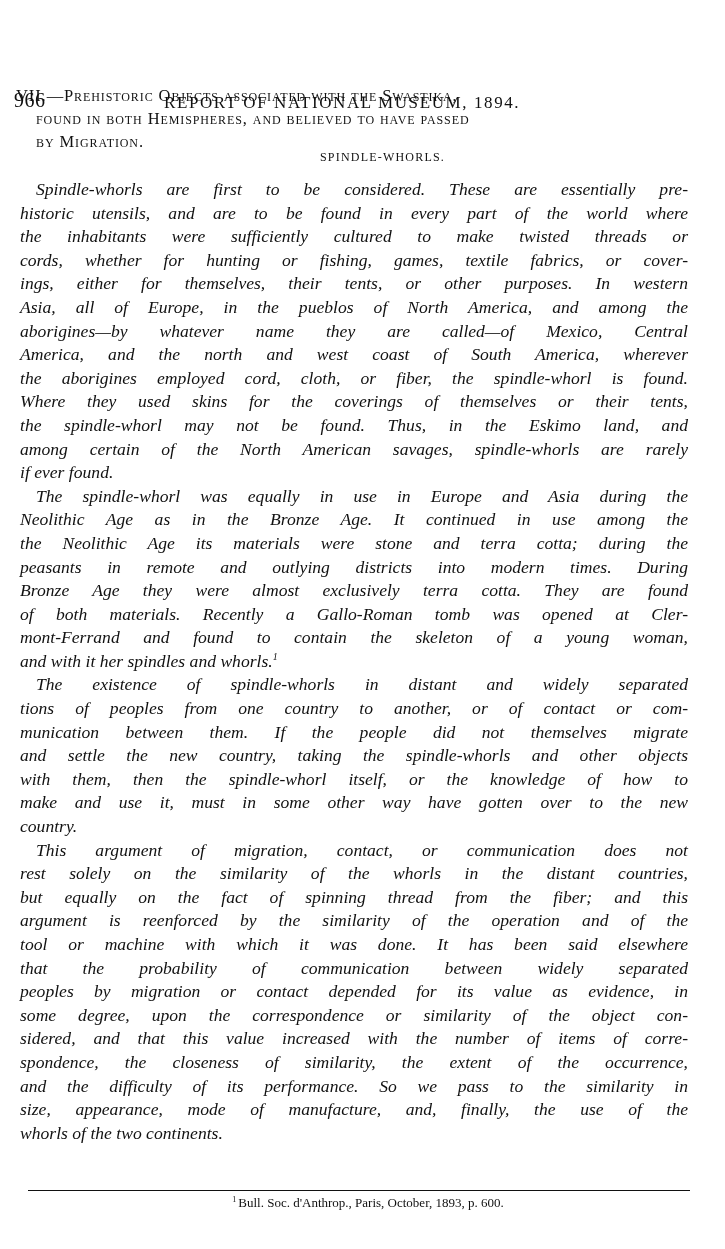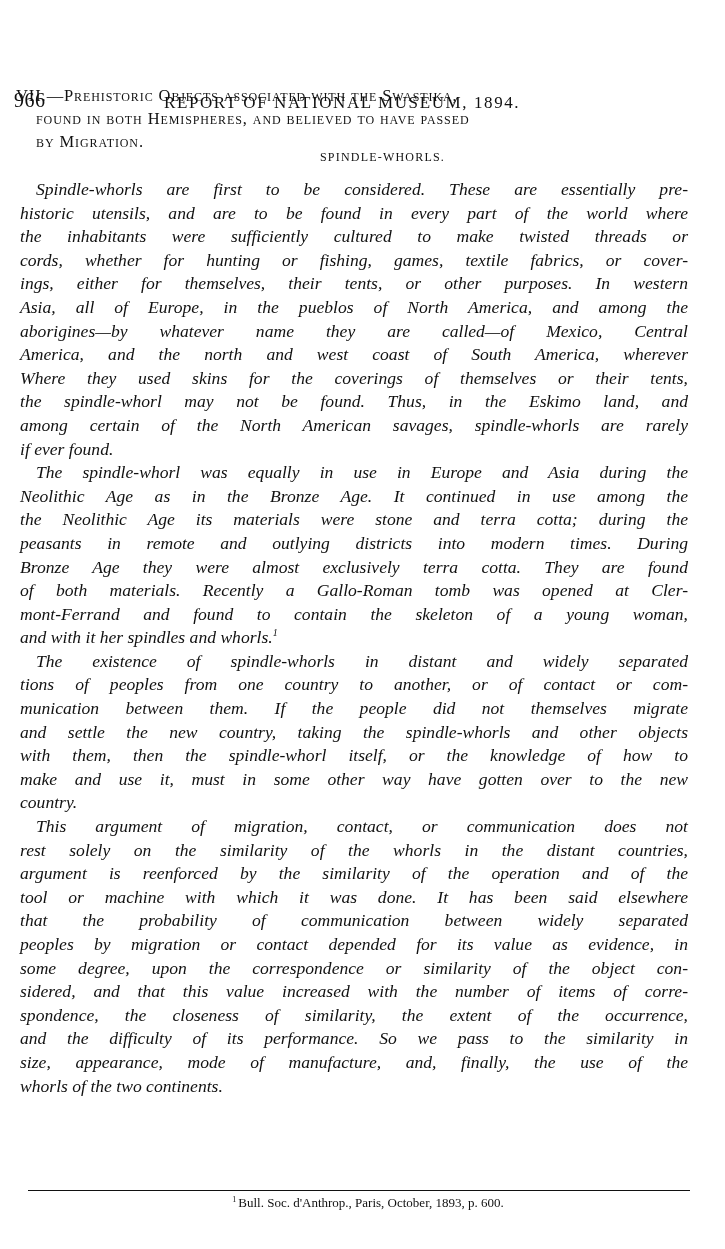--- a/index.html
+++ b/index.html
@@ -147,20 +147,21 @@
 
     <div class="para">
       <span class="line first">Spindle-whorls are first to be considered.  These are essentially pre-</span>
       <span class="line">historic utensils, and are to be found in every part of the world where</span>
       <span class="line">the inhabitants were sufficiently cultured to make twisted threads or</span>
       <span class="line">cords, whether for hunting or fishing, games, textile fabrics, or cover-</span>
       <span class="line">ings, either for themselves, their tents, or other purposes.  In western</span>
       <span class="line">Asia, all of Europe, in the pueblos of North America, and among the</span>
       <span class="line">aborigines—by whatever name they are called—of Mexico, Central</span>
       <span class="line">America, and the north and west coast of South America, wherever</span>
+      <span class="line">the aborigines employed cord, cloth, or fiber, the spindle-whorl is found.</span>
       <span class="line">Where they used skins for the coverings of themselves or their tents,</span>
       <span class="line">the spindle-whorl may not be found.  Thus, in the Eskimo land, and</span>
       <span class="line">among certain of the North American savages, spindle-whorls are rarely</span>
       <span class="line last">if ever found.</span>
     </div>
 
     <div class="para">
       <span class="line first">The spindle-whorl was equally in use in Europe and Asia during the</span>
       <span class="line">Neolithic Age as in the Bronze Age.  It continued in use among the</span>
       <span class="line">the Neolithic Age its materials were stone and terra cotta; during the</span>
@@ -177,20 +178,21 @@
       <span class="line">munication between them.  If the people did not themselves migrate</span>
       <span class="line">and settle the new country, taking the spindle-whorls and other objects</span>
       <span class="line">with them, then the spindle-whorl itself, or the knowledge of how to</span>
       <span class="line">make and use it, must in some other way have gotten over to the new</span>
       <span class="line last">country.</span>
     </div>
 
     <div class="para">
       <span class="line first">This argument of migration, contact, or communication does not</span>
       <span class="line">rest solely on the similarity of the whorls in the distant countries,</span>
+      <span class="line">but equally on the fact of spinning thread from the fiber; and this</span>
       <span class="line">argument is reenforced by the similarity of the operation and of the</span>
       <span class="line">tool or machine with which it was done.  It has been said elsewhere</span>
       <span class="line">that the probability of communication between widely separated</span>
       <span class="line">peoples by migration or contact depended for its value as evidence, in</span>
       <span class="line">some degree, upon the correspondence or similarity of the object con-</span>
       <span class="line">sidered, and that this value increased with the number of items of corre-</span>
       <span class="line">spondence, the closeness of similarity, the extent of the occurrence,</span>
       <span class="line">and the difficulty of its performance.  So we pass to the similarity in</span>
       <span class="line">size, appearance, mode of manufacture, and, finally, the use of the</span>
       <span class="line last">whorls of the two continents.</span>

